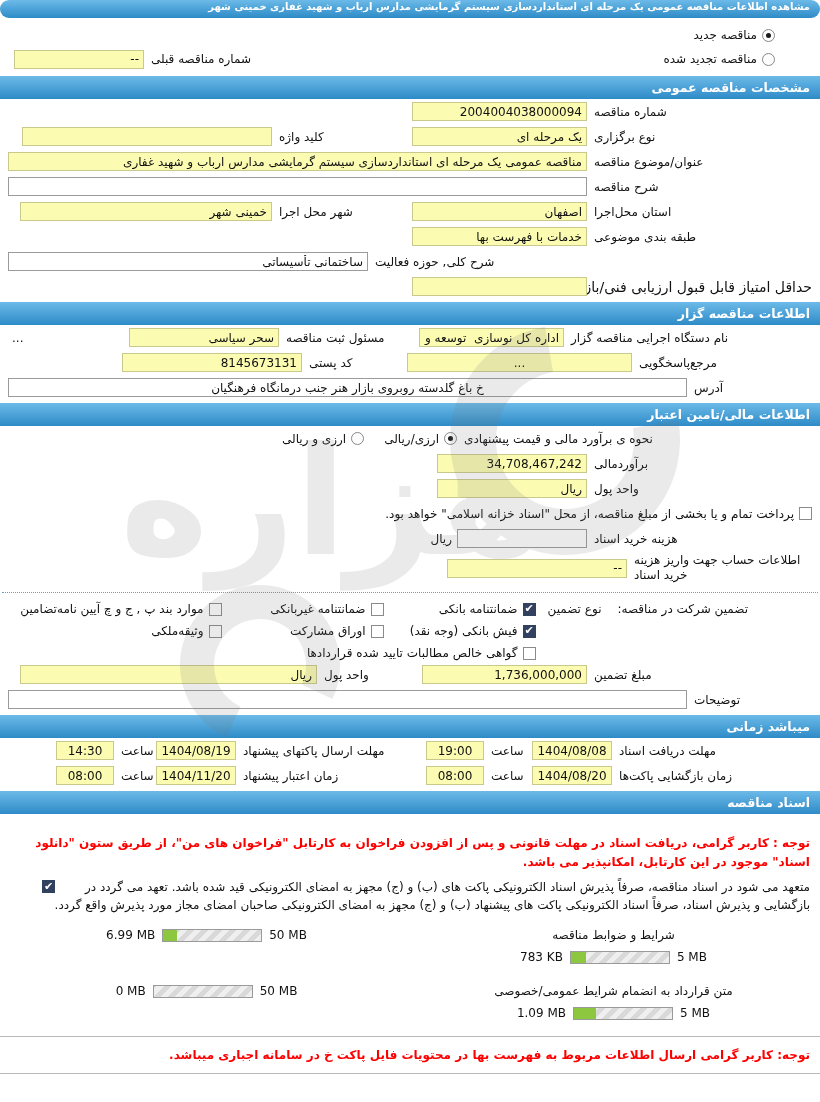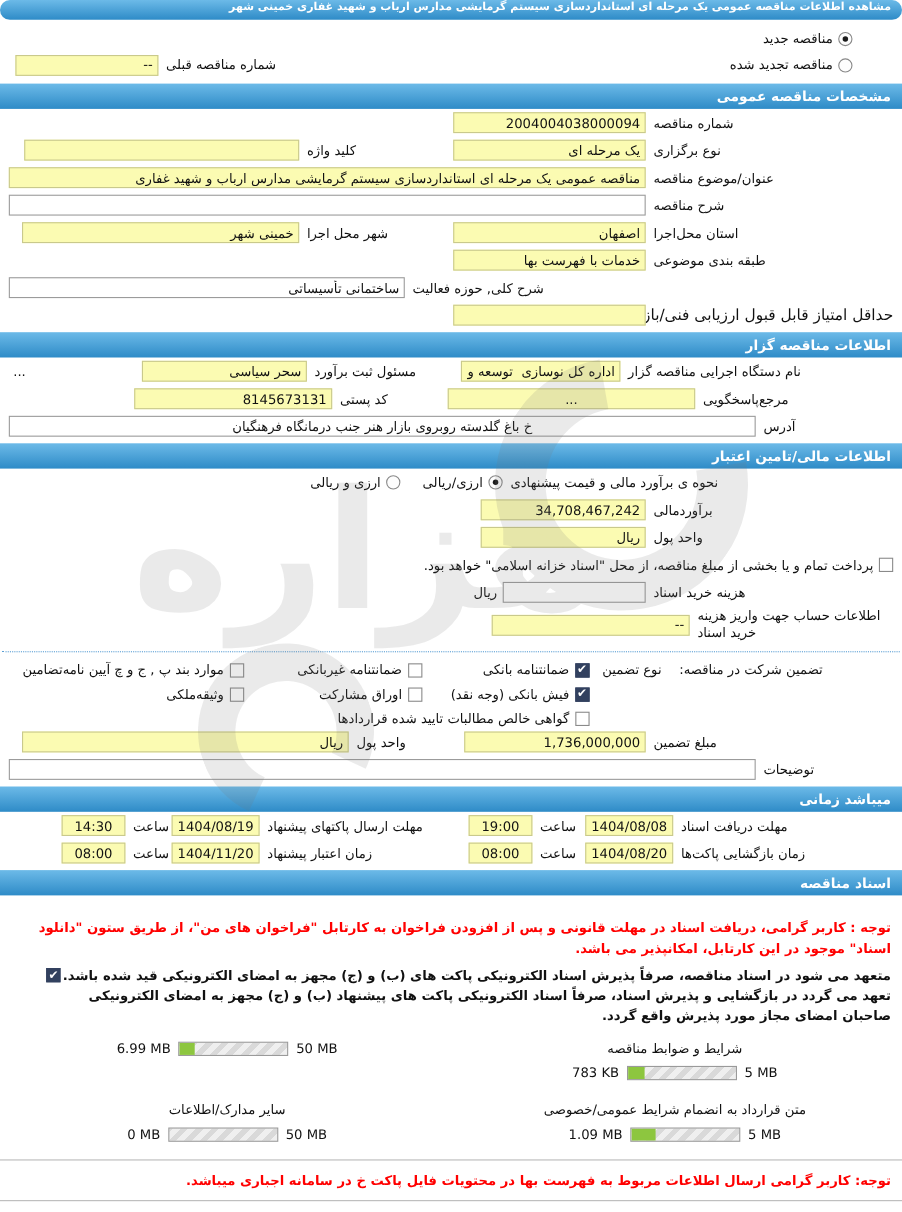--- a/index.html
+++ b/index.html
@@ -53,21 +53,21 @@
   .g-type { margin: 0 16px 0 12px; white-space: nowrap; }
   .g-part { white-space: nowrap; }
   .g-grid { display: grid; grid-template-columns: 152px 162px auto; row-gap: 8px; flex: 1; }
   .g-item { display: flex; align-items: center; white-space: nowrap; cursor: default; }
   .g-span { grid-column: 1 / -1; }
   .note { color: #f00; font-weight: bold; text-align: right; padding: 20px 10px 2px; line-height: 1.55; }
   .note2 {
     color: #f00; font-weight: bold; text-align: right; padding: 9px 10px; line-height: 1.5;
     border-top: 1px solid #b9b9b9; border-bottom: 1px solid #b9b9b9; margin-top: 12px;
   }
-  .commitment { padding: 5px 10px 2px; font-weight: bold; line-height: 1.5; margin-left: 32px; }
+  .commitment { padding: 5px 10px 2px; font-weight: normal; line-height: 1.5; margin-left: 32px; }
   .commitment .cb { float: left; margin: 2px 0 0 0; }
   .files { display: grid; grid-template-columns: 1fr 1fr; column-gap: 14px; row-gap: 20px; padding: 12px 10px 4px; }
   .file-label { text-align: center; margin-bottom: 8px; }
   .file-bar { direction: ltr; display: flex; align-items: center; justify-content: center; gap: 7px; }
   .pg {
     width: 100px; height: 13px; border: 1px solid #9a9a9a; position: relative; overflow: hidden; flex: none;
     background: repeating-linear-gradient(-45deg, #efefef 0 5px, #d9d9d9 5px 10px);
   }
   .pg-fill { position: absolute; left: 0; top: 0; height: 100%; background: #8dc63f; }
   .footer { text-align: center; padding: 16px 0 8px; }
@@ -147,21 +147,21 @@
 <div class="row">
   <span class="lbl w225 fs11">حداقل امتیاز قابل قبول ارزیابی فنی/بازرگانی</span>
   <input class="field yellow f175" readonly="" value="" style="">
 </div>
 
 <div class="secbar">اطلاعات مناقصه گزار</div>
 
 <div class="row">
   <span class="lbl w248">نام دستگاه اجرایی مناقصه گزار</span>
   <input class="field yellow f145" readonly="" value="اداره کل نوسازی  توسعه و ت" style="">
-  <span class="lbl w140">مسئول ثبت برآورد</span>
+  <span class="lbl w140">مسئول ثبت مناقصه</span>
   <input class="field yellow f150" readonly="" value="سحر سیاسی" style="">
   <span class="more">...</span>
 </div>
 
 <div class="row">
   <span class="lbl w180">مرجع‌پاسخگویی</span>
   <input class="field yellow f225 center" readonly="" value="..." style="">
   <span class="lbl w105">کد پستی</span>
   <input class="field yellow f180" readonly="" value="8145673131" style="">
 </div>
@@ -313,21 +313,20 @@
     <div class="file-label">متن قرارداد به انضمام شرایط عمومی/خصوصی</div>
     <div class="file-bar">
       <span>1.09 MB</span>
       <span class="pg">
           <span class="pg-fill" style="width: 22%;"></span>
         </span>
       <span>5 MB</span>
     </div>
   </div>
   <div class="file">
-    <div class="file-label">سایر مدارک/اطلاعات</div>
     <div class="file-bar">
       <span>0 MB</span>
       <span class="pg">
           <span class="pg-fill" style="width: 0%;"></span>
         </span>
       <span>50 MB</span>
     </div>
   </div>
 </div>
 

